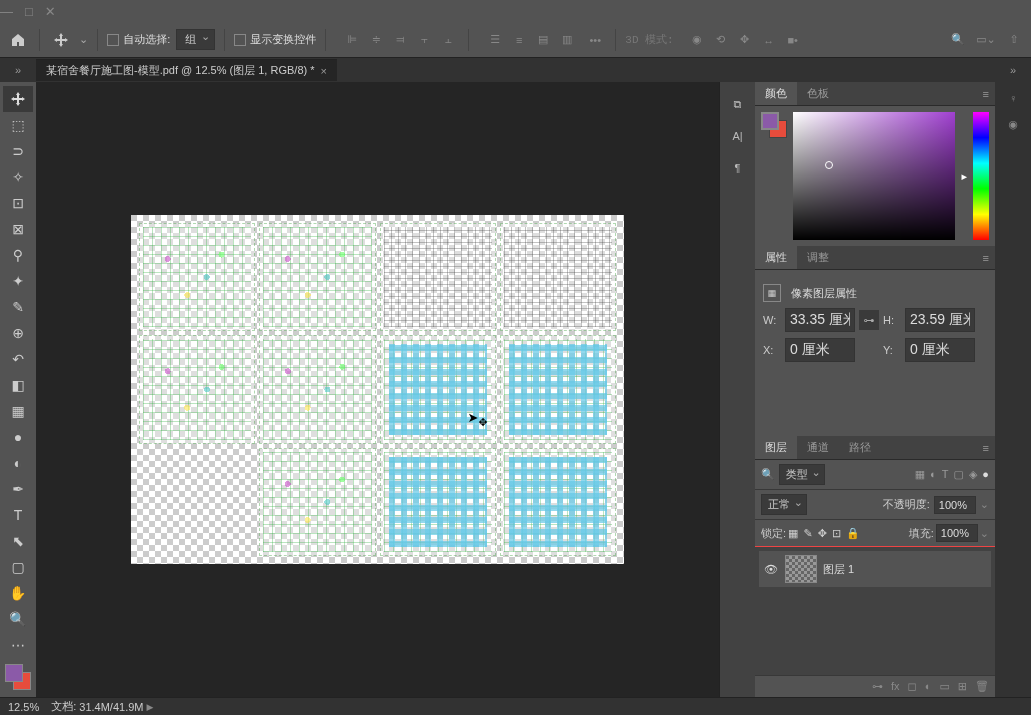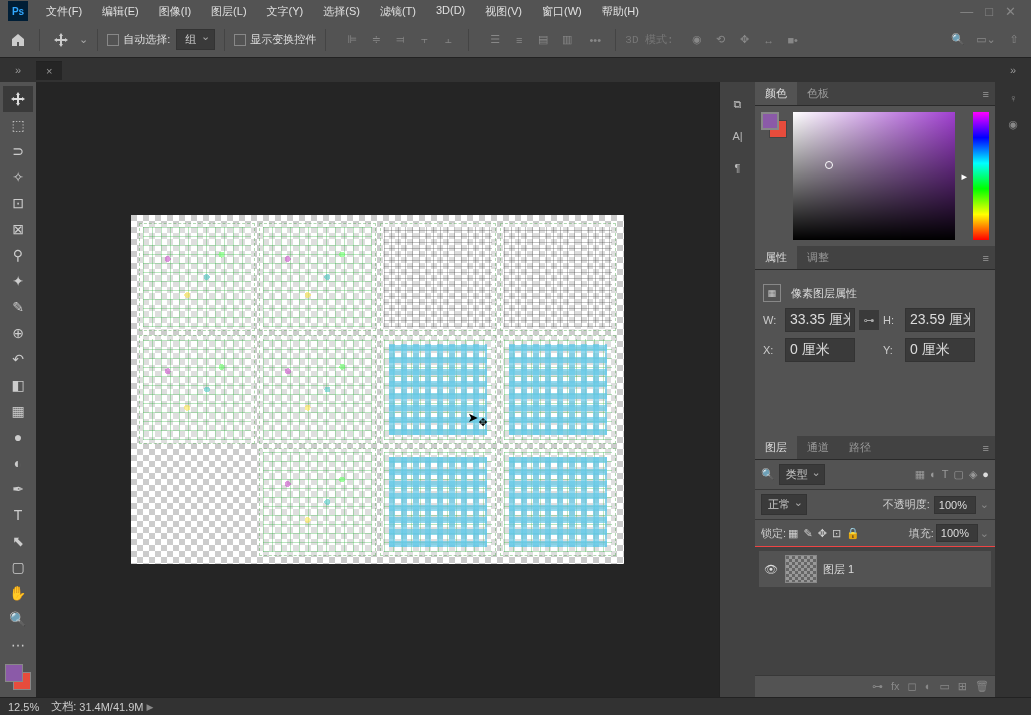--- a/index.html
+++ b/index.html
@@ -97,36 +97,20 @@
 .far-icon { color:#888; cursor:pointer;}
 
 .statusbar { height: 18px; background: #323232; border-top: 1px solid #222; display: flex; align-items: center; padding: 0 8px; gap: 12px; color: #ccc; font-size: 11px;}
 .status-item { display:flex; align-items:center; gap:3px;}
 .status-arrow { color:#888; font-size:9px;}
 </style>
 </head>
 <body>
 
 <div class="titlebar">
-  <div class="titlebar-left">
-    <div class="ps-logo">Ps</div>
-    <div class="menubar">
-      <div class="menu-item">文件(F)</div>
-      <div class="menu-item">编辑(E)</div>
-      <div class="menu-item">图像(I)</div>
-      <div class="menu-item">图层(L)</div>
-      <div class="menu-item">文字(Y)</div>
-      <div class="menu-item">选择(S)</div>
-      <div class="menu-item">滤镜(T)</div>
-      <div class="menu-item">3D(D)</div>
-      <div class="menu-item">视图(V)</div>
-      <div class="menu-item">窗口(W)</div>
-      <div class="menu-item">帮助(H)</div>
-    </div>
-  </div>
   <div class="window-controls">
     <span class="win-btn">—</span>
     <span class="win-btn">□</span>
     <span class="win-btn">✕</span>
   </div>
 </div>
 
 <div class="options-bar">
   <div class="opt-home">
     <svg width="16" height="16" viewBox="0 0 16 16">
@@ -173,20 +157,21 @@
   <div class="opt-right">
     <div class="align-icon">🔍</div>
     <div class="align-icon">▭⌄</div>
     <div class="align-icon">⇧</div>
   </div>
 </div>
 
 <div class="tabbar">
   <div class="collapse-tab">»</div>
   <div class="doc-tab">
+    <span>某宿舍餐厅施工图-模型.pdf @ 12.5% (图层 1, RGB/8) *</span>
     <span class="doc-tab-close">×</span>
   </div>
   <div class="collapse-right">»</div>
 </div>
 
 <div class="main-area">
 
   <div class="toolbox">
     <div class="tool active">
         <svg width="16" height="16">

